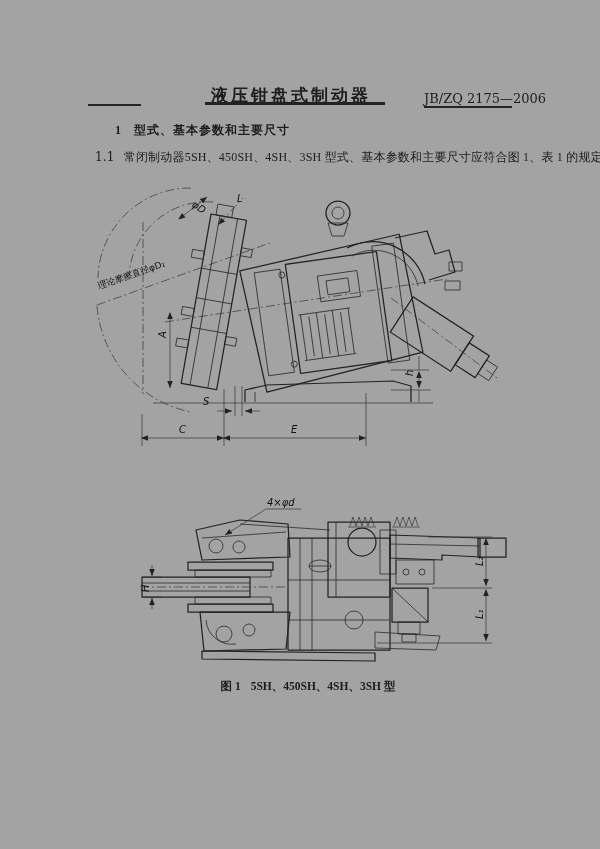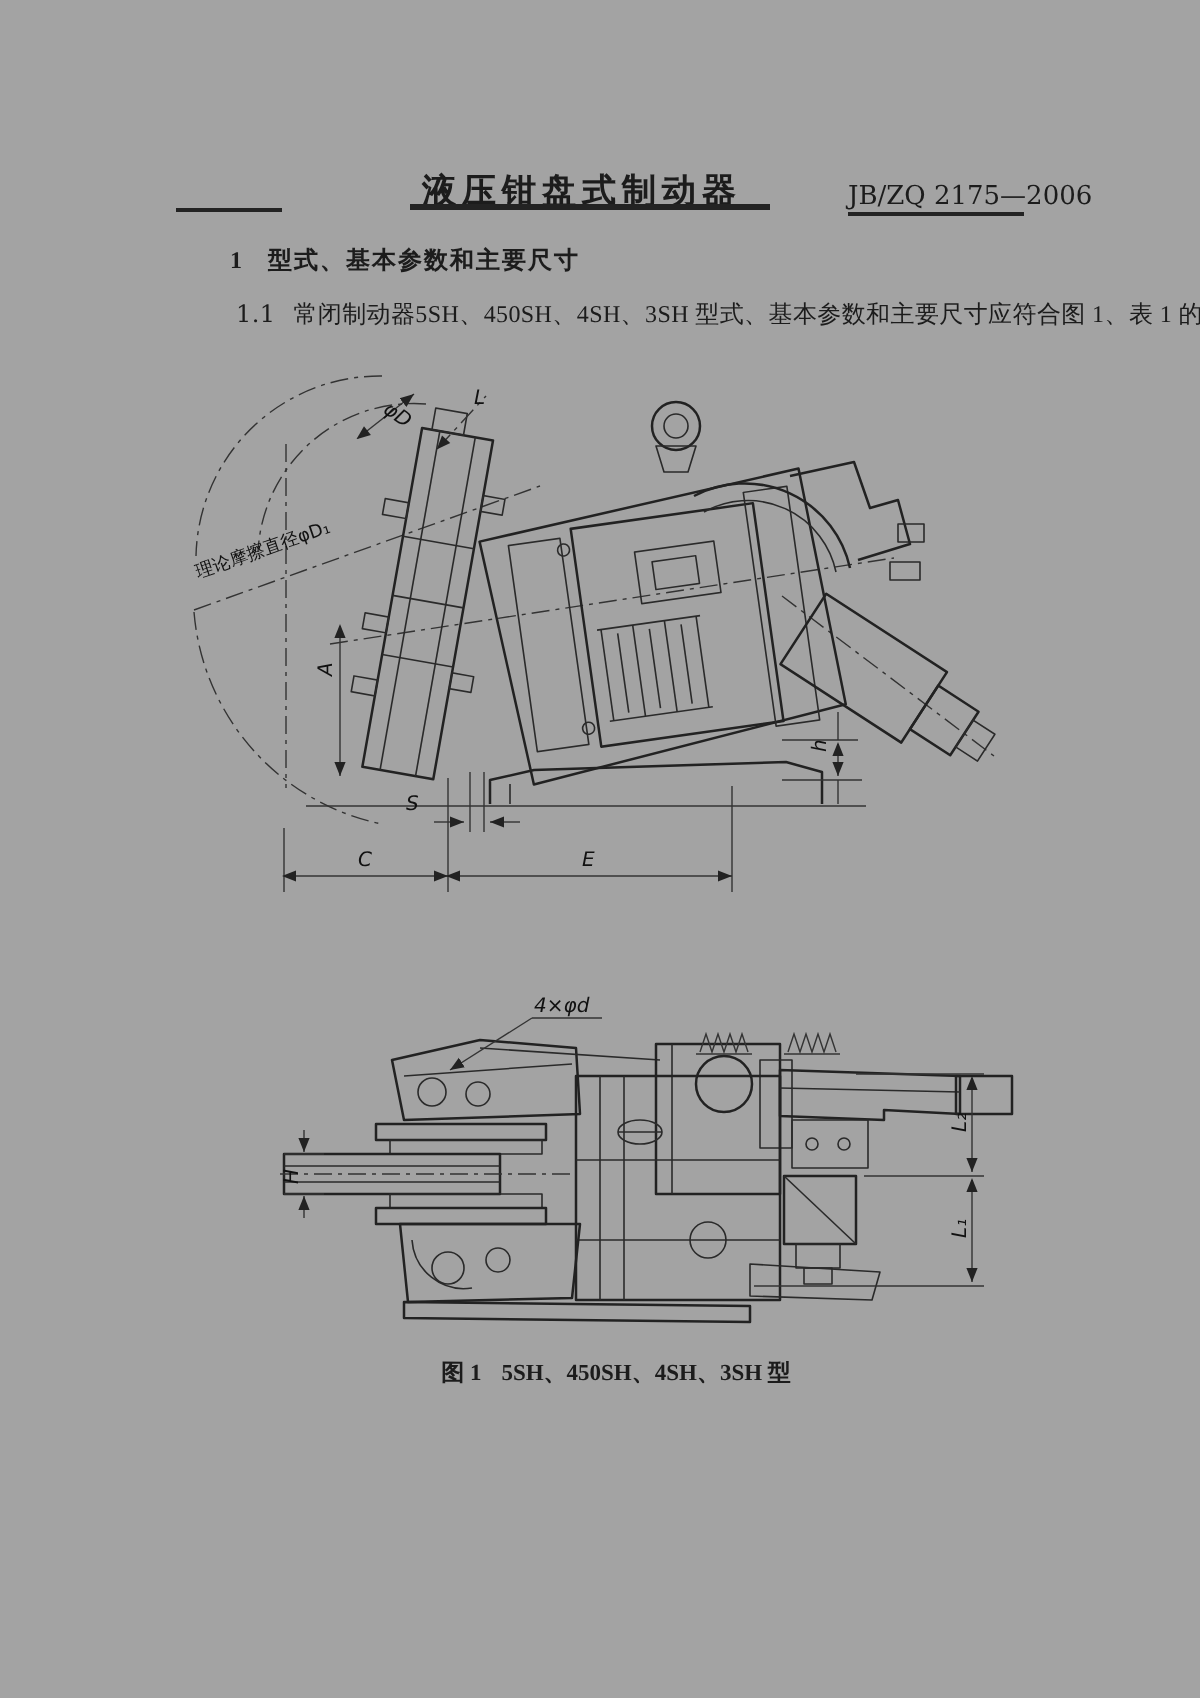--- a/index.html
+++ b/index.html
@@ -12,21 +12,21 @@
   .abs{position:absolute;}
   .doc-title{left:211px;top:84px;font-size:17px;font-weight:bold;letter-spacing:3px;}
   .doc-number{left:424px;top:91px;font-size:13px;font-family:"DejaVu Serif",serif;}
   .rule{background:#232323;}
   .rule-a{left:88px;top:104px;width:53px;height:2px;}
   .rule-b{left:205px;top:102px;width:180px;height:3px;}
   .rule-c{left:424px;top:106px;width:88px;height:2px;}
   .sec-heading{left:95px;top:122px;font-size:12px;font-weight:bold;letter-spacing:1px;white-space:nowrap;margin-left:20px;}
   .sec-heading .num{margin-right:12px;}
   .para{left:95px;font-size:12px;width:465px;line-height:15px;letter-spacing:0.2px;white-space:nowrap;}
-  .para .num{margin-right:9px;font-family:"DejaVu Serif",serif;margin-left:23px;}
+  .para .num{margin-right:9px;font-family:"DejaVu Serif",serif;}
   .para-1{top:150px;}
   .para-2{top:169px;}
   .fig-caption{left:8px;top:679px;width:600px;text-align:center;font-size:11.5px;font-weight:bold;}
   .fig-caption .no{margin-right:10px;margin-top:16px;}
   svg{overflow:visible;}
   .ol{fill:none;stroke:#222;stroke-width:1.25;stroke-linejoin:round;}
   .in{fill:none;stroke:#2a2a2a;stroke-width:0.8;stroke-linejoin:round;}
   .dim{fill:none;stroke:#333;stroke-width:0.7;}
   .cl{fill:none;stroke:#333;stroke-width:0.7;stroke-dasharray:9 3 2 3;}
   text.dlabel{font-size:10px;font-style:italic;fill:#111;

